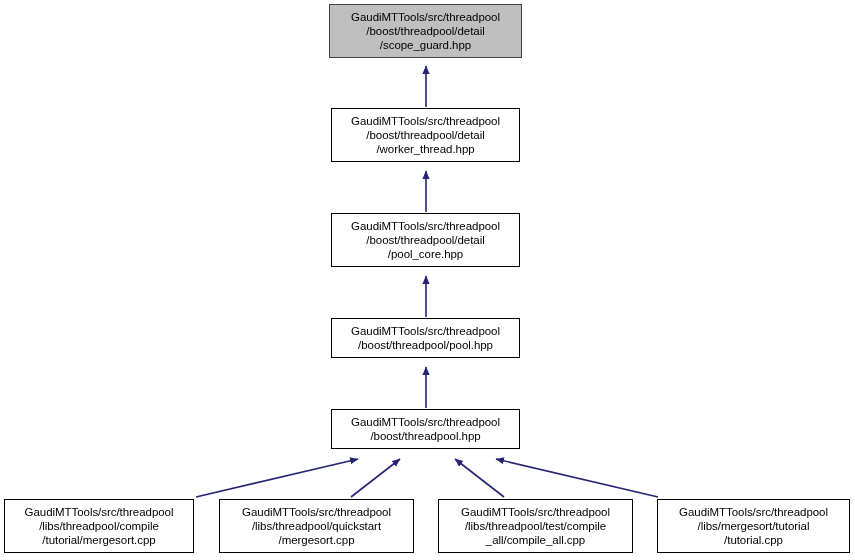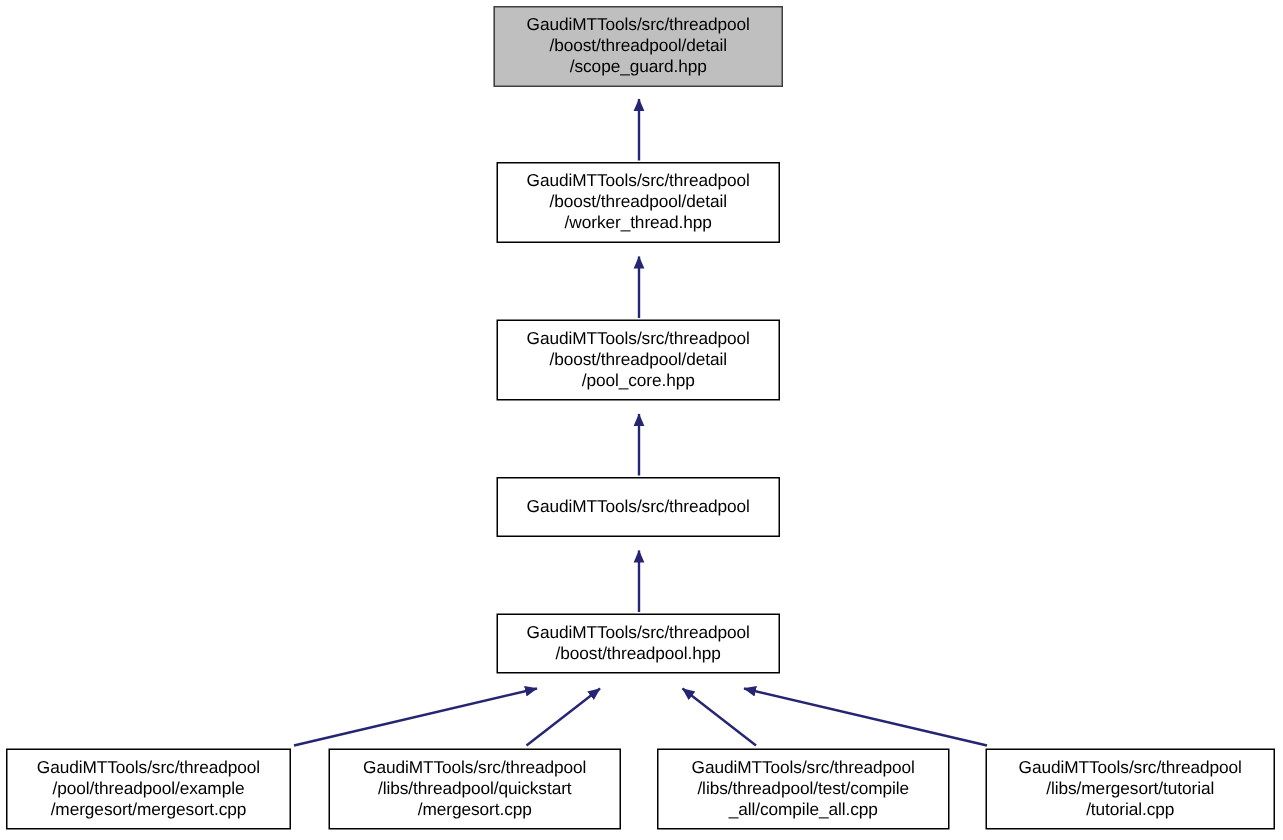--- a/index.html
+++ b/index.html
@@ -87,31 +87,32 @@
   </div>
 
   <div class="node" style="left:331px; top:213px; width:189px; height:54px;">
     <span class="line">GaudiMTTools/src/threadpool</span>
     <span class="line">/boost/threadpool/detail</span>
     <span class="line">/pool_core.hpp</span>
   </div>
 
   <div class="node" style="left:331px; top:318px; width:189px; height:40px;">
     <span class="line">GaudiMTTools/src/threadpool</span>
+    <span class="line">/boost/threadpool/pool.hpp</span>
   </div>
 
   <div class="node" style="left:331px; top:409px; width:189px; height:40px;">
     <span class="line">GaudiMTTools/src/threadpool</span>
     <span class="line">/boost/threadpool.hpp</span>
   </div>
 
   <div class="node" style="left:4px; top:499px; width:190px; height:54px;">
     <span class="line">GaudiMTTools/src/threadpool</span>
-    <span class="line">/pool/threadpool/example</span>
-    <span class="line">/mergesort/mergesort.cpp</span>
+    <span class="line">/libs/threadpool/compile</span>
+    <span class="line">/tutorial/mergesort.cpp</span>
   </div>
 
   <div class="node" style="left:219px; top:499px; width:195px; height:54px;">
     <span class="line">GaudiMTTools/src/threadpool</span>
     <span class="line">/libs/threadpool/quickstart</span>
     <span class="line">/mergesort.cpp</span>
   </div>
 
   <div class="node" style="left:438px; top:499px; width:195px; height:54px;">
     <span class="line">GaudiMTTools/src/threadpool</span>

